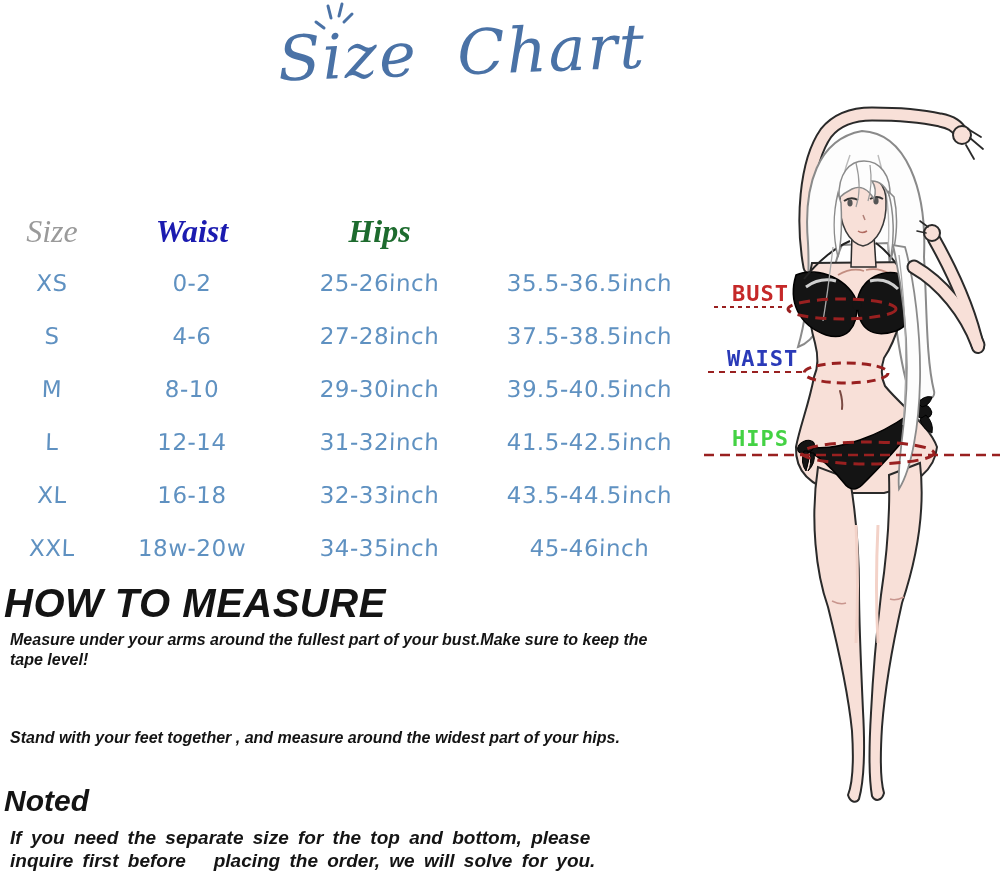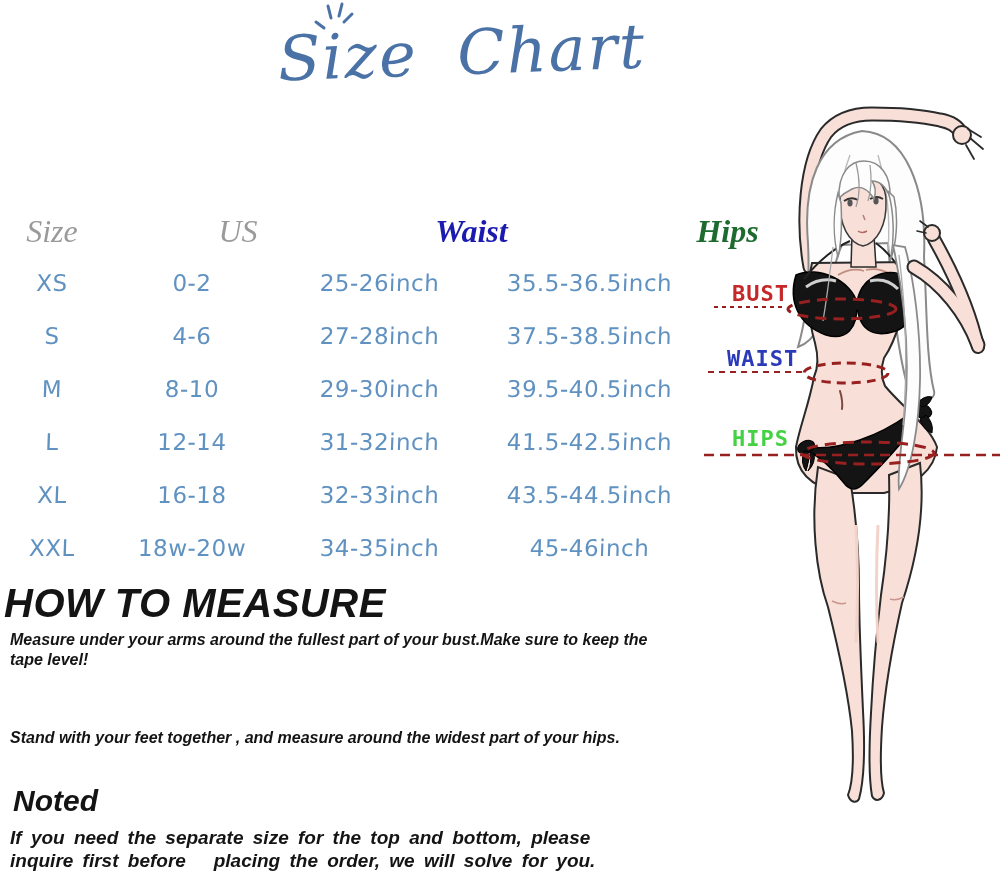--- a/index.html
+++ b/index.html
@@ -9,37 +9,37 @@
   
   .title{position:absolute;left:252px;top:16px;width:420px;text-align:center;
          font-family:"DejaVu Serif",serif;font-style:italic;font-size:62px;
          color:#4a72a6;letter-spacing:2px;word-spacing:18px;transform:rotate(-2deg);}
   .sparkle{position:absolute;left:308px;top:0px;}
 
   
   .size-table{position:absolute;left:12px;top:206px;width:700px;}
   .trow{display:grid;grid-template-columns:80px 200px 175px 245px;height:53px;
         align-items:center;text-align:center;}
-  .trow.header{height:50px;gap:46px;}
+  .trow.header{height:50px;}
   .th{font-family:"Liberation Serif",serif;font-style:italic;font-size:32px;color:#9a9a9a;}
   .th.c-waist{color:#1b1bb0;font-weight:bold;}
   .th.c-hips{color:#1d6b2e;font-weight:bold;}
   .td{font-family:"DejaVu Sans",sans-serif;font-size:23px;color:#5f91c1;
       transform:skewX(-2deg);letter-spacing:0.5px;}
 
   
   .h2m{position:absolute;left:4px;top:581px;font-size:40px;font-weight:bold;
        font-style:italic;color:#141414;letter-spacing:0.5px;}
   .para{position:absolute;left:10px;width:810px;font-weight:bold;font-style:italic;
         font-size:16px;line-height:20px;color:#141414;white-space:pre-wrap;}
   .p-bust{top:630px;}
   .p-waist{top:689px;}
   .p-hips{top:728px;}
   .noted-h{position:absolute;left:4px;top:784px;font-size:30px;font-weight:bold;
-           font-style:italic;color:#141414;margin-left:9px;}
+           font-style:italic;color:#141414;}
   .noted-t{position:absolute;left:10px;top:827px;width:720px;font-weight:bold;
            font-style:italic;font-size:19px;line-height:22.5px;word-spacing:4px;
            color:#141414;white-space:pre-wrap;}
 
   
   .figure{position:absolute;left:700px;top:95px;}
   .fig-label{font-family:"DejaVu Sans Mono",monospace;font-weight:bold;font-size:22px;letter-spacing:1px;}
 </style>
 </head>
 <body>
@@ -53,21 +53,20 @@
       <path d="M34,4 L31,16"></path>
       <path d="M44,14 L36,22"></path>
     </g>
   </svg>
 
   <div class="title">Size Chart</div>
 
   <div class="size-table">
     <div class="trow header">
       <div class="th">Size</div>
-      <div class="th">US</div>
       <div class="th c-waist">Waist</div>
       <div class="th c-hips">Hips</div>
     </div>
     <div class="trow">
       <div class="td">XS</div>
       <div class="td">0-2</div>
       <div class="td">25-26inch</div>
       <div class="td">35.5-36.5inch</div>
     </div>
     <div class="trow">

